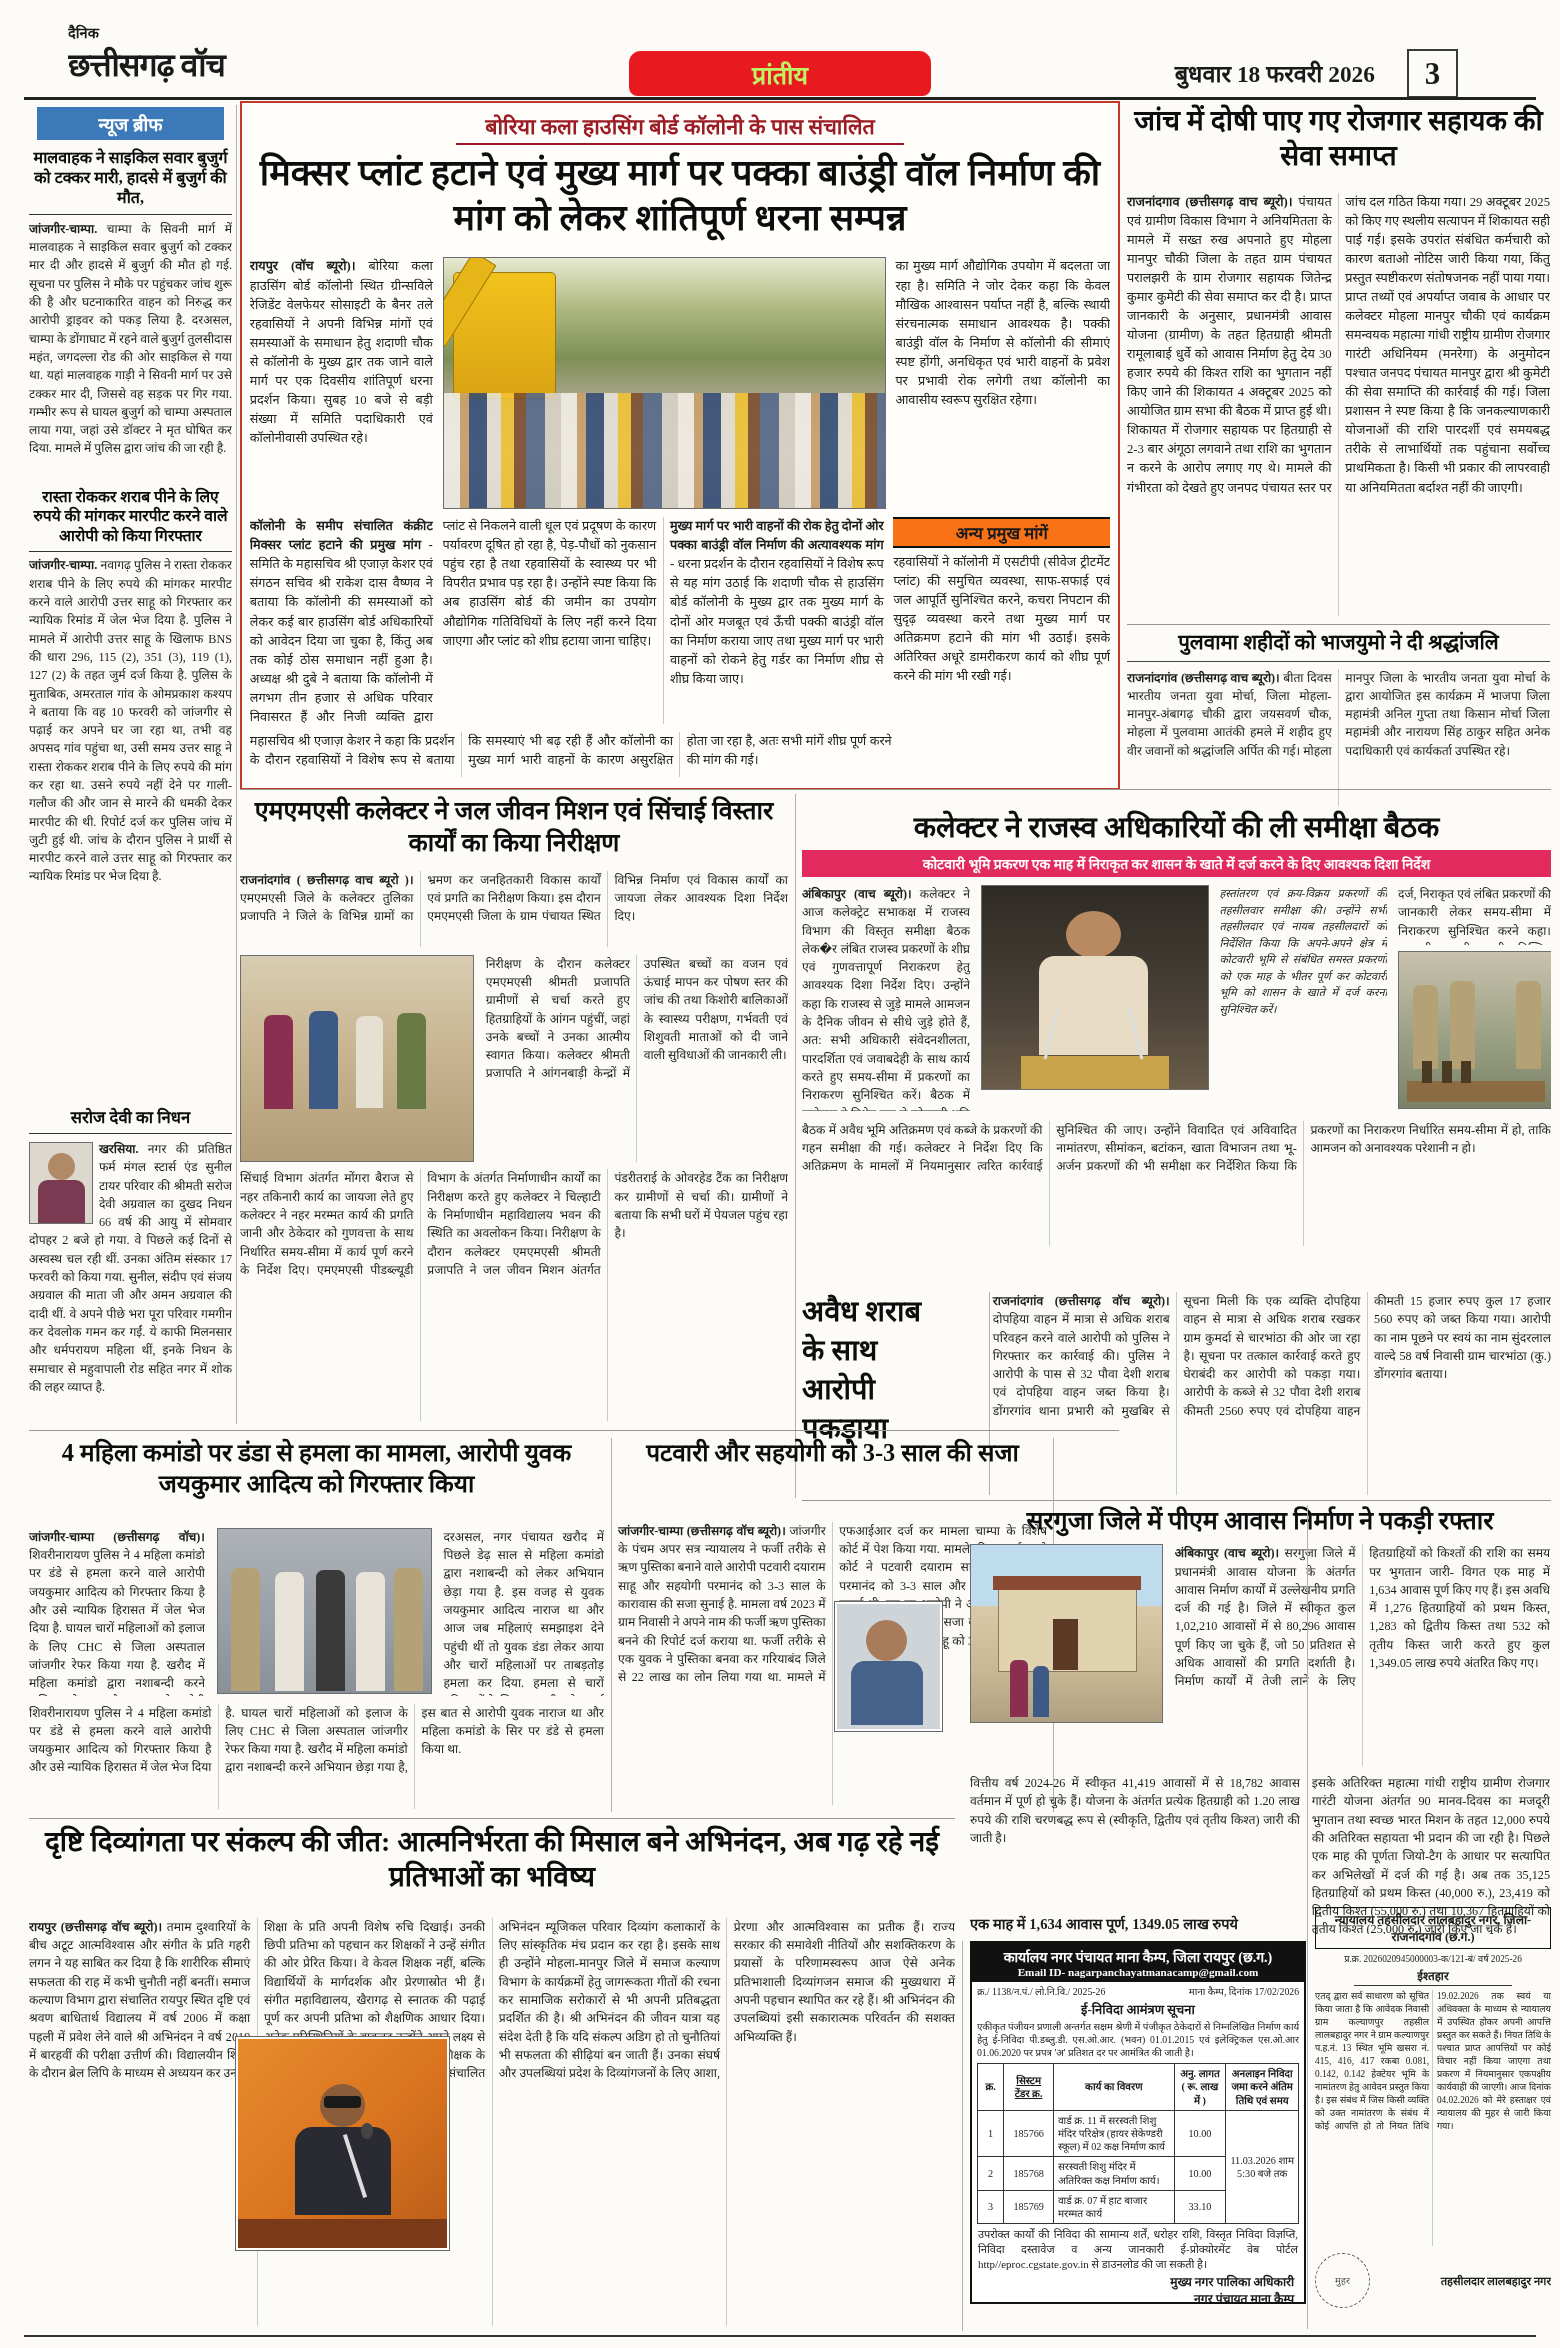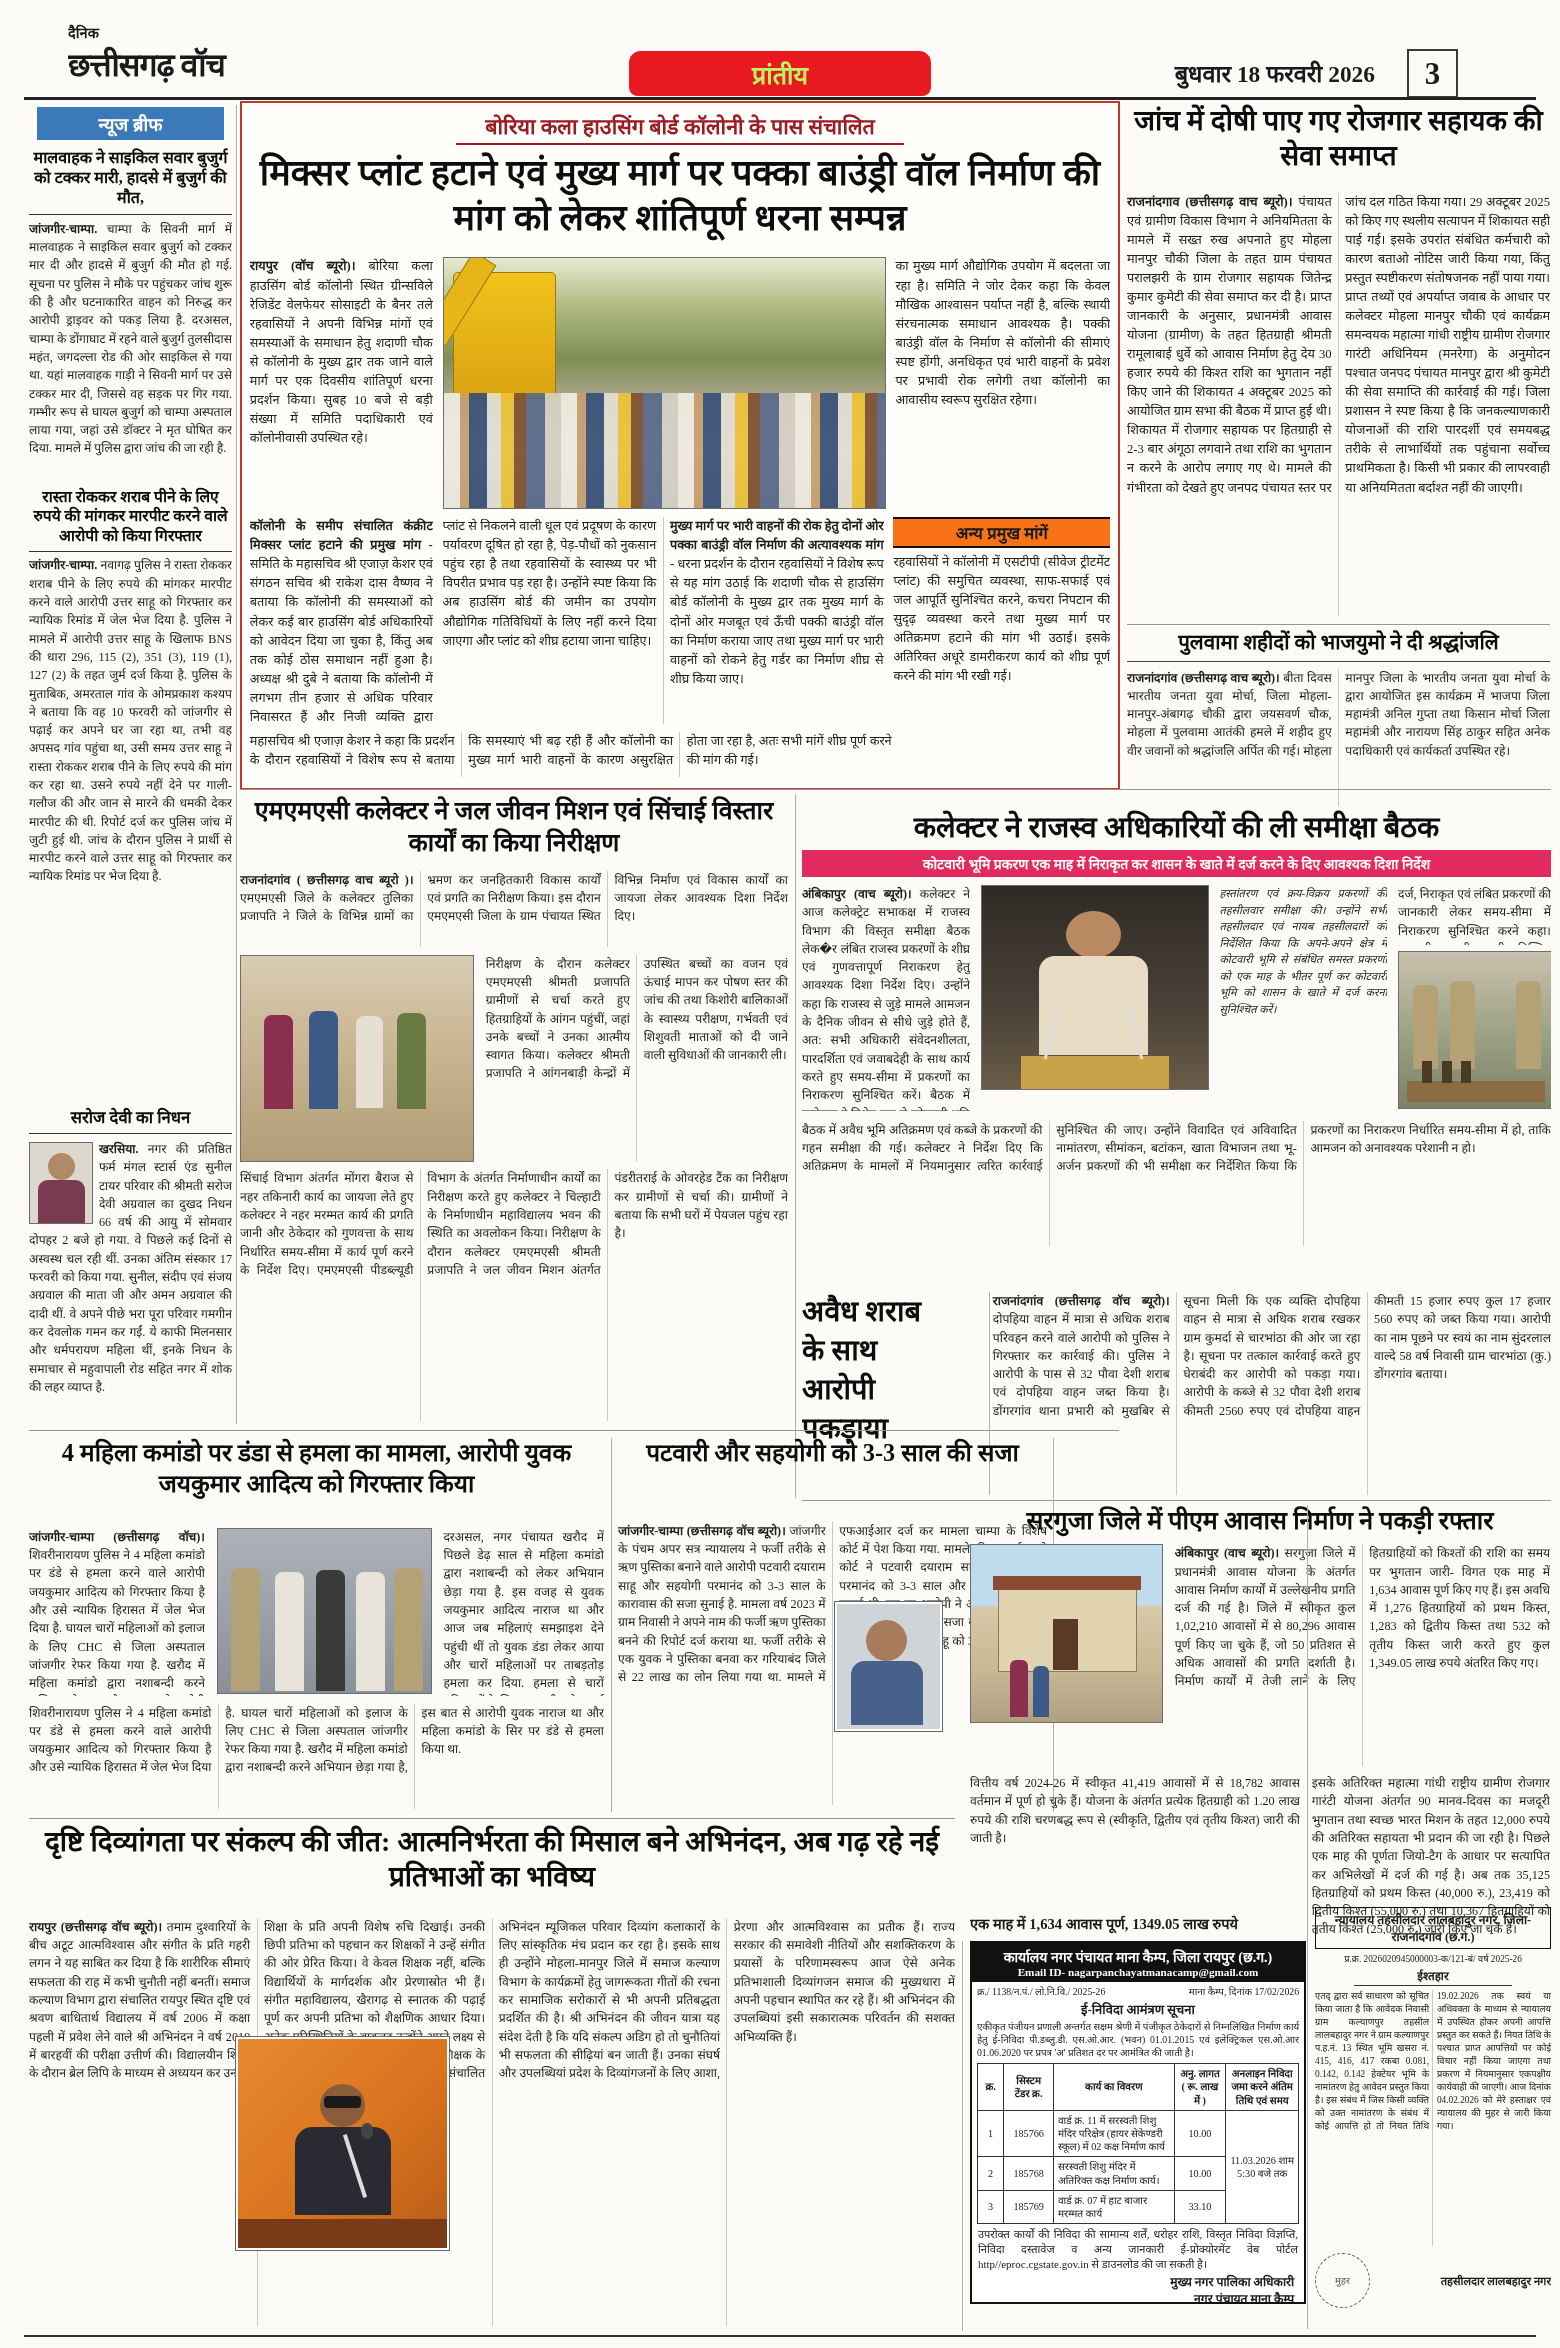--- a/index.html
+++ b/index.html
@@ -268,21 +268,21 @@
       <span>क्र./ 1138/न.पं./ लो.नि.वि./ 2025-26</span>
       <span>माना कैम्प, दिनांक 17/02/2026</span>
     </div>
     <div style="text-align:center;font-weight:800;font-size:13px;margin-top:2px;">ई-निविदा आमंत्रण सूचना</div>
     <div style="font-size:9.8px;line-height:1.35;text-align:justify;padding:2px 4.9px;">एकीकृत पंजीयन प्रणाली अन्तर्गत सक्षम श्रेणी में पंजीकृत ठेकेदारों से निम्नलिखित निर्माण कार्य हेतु ई-निविदा पी.डब्लु.डी. एस.ओ.आर. (भवन) 01.01.2015 एवं इलेक्ट्रिकल एस.ओ.आर 01.06.2020 पर प्रपत्र 'अ' प्रतिशत दर पर आमंत्रित की जाती है।</div>
     <div style="padding:2px 4.9px;">
       <table class="tnd">
         <tbody>
             <tr>
           <th style="width:17.6px;">क्र.</th>
-          <th style="width:41px;">सिस्टम टेंडर क्र.</th>
+          <th style="width:41px;text-decoration:underline;">सिस्टम टेंडर क्र.</th>
           <th>कार्य का विवरण</th>
           <th style="width:43px;">अनु. लागत ( रू. लाख में )</th>
           <th style="width:64px;">अनलाइन निविदा जमा करने अंतिम तिथि एवं समय</th>
         </tr>
         <tr>
           <td>1</td>
           <td>185766</td>
           <td class="desc">वार्ड क्र. 11 में सरस्वती शिशु मंदिर परिक्षेत्र (हायर सेकेण्डरी स्कूल) में 02 कक्ष निर्माण कार्य</td>
           <td>10.00</td>
           <td rowspan="3">11.03.2026 शाम 5:30 बजे तक</td>

